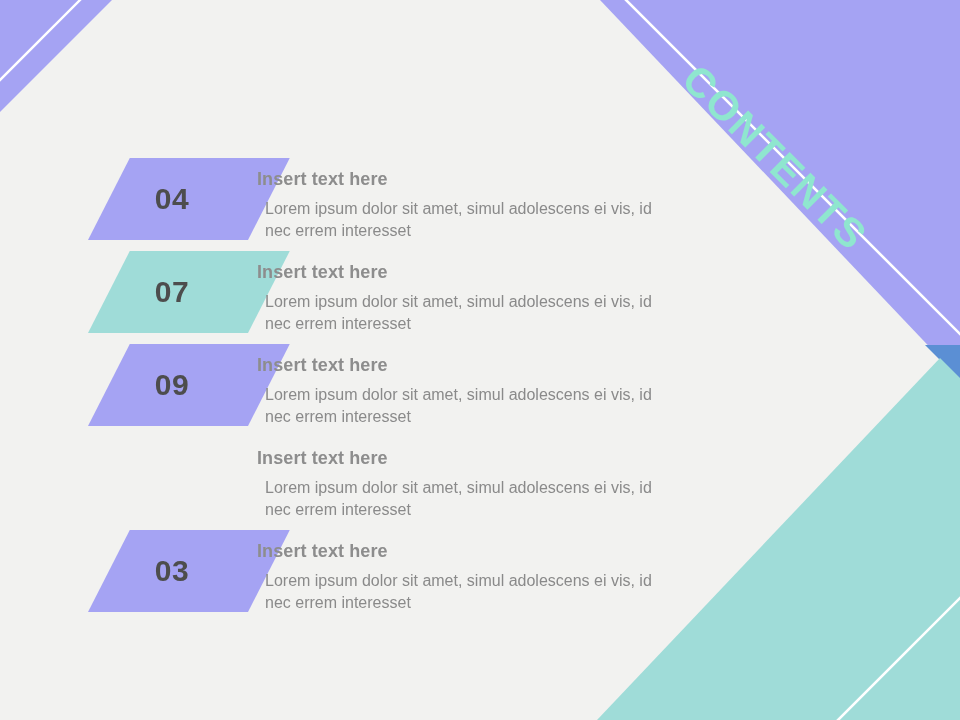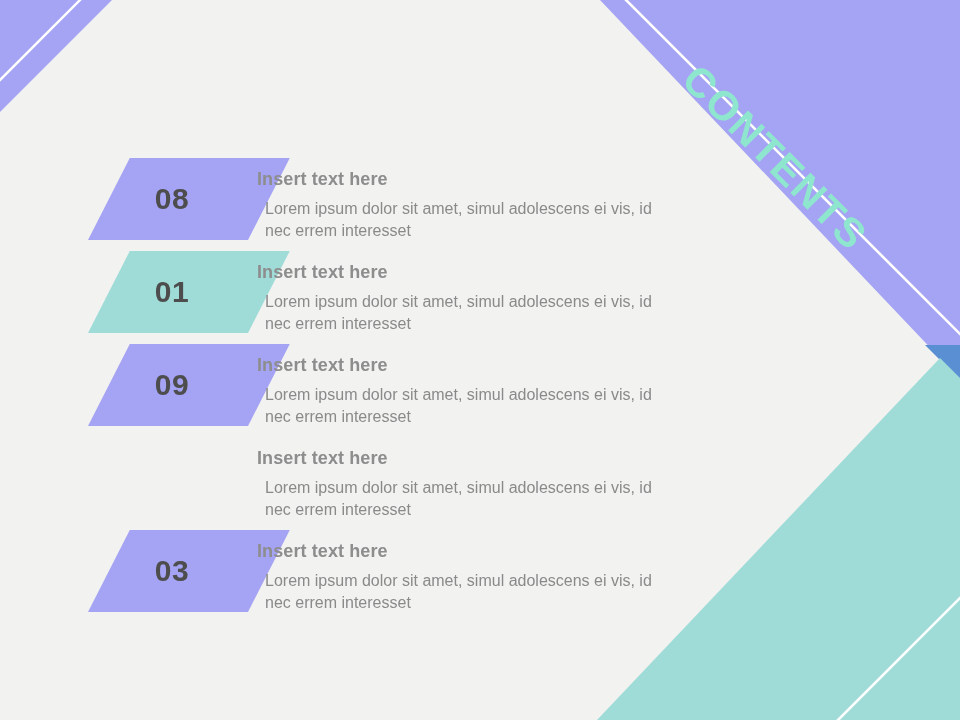--- a/index.html
+++ b/index.html
@@ -138,32 +138,32 @@
     <line x1="962" y1="596" x2="836" y2="722" stroke="#ffffff" stroke-width="2.6"></line>
   </svg>
 
   <div class="contents-title">CONTENTS</div>
 
   <div class="content-list">
 
     <div class="content-row">
       <div class="para-wrap">
         <div class="para purple"></div>
-        <div class="para-number">08</div>
+        <div class="para-number">04</div>
       </div>
       <div class="text-block">
         <p class="row-title">Insert text here</p>
         <p class="row-body">Lorem ipsum dolor sit amet, simul adolescens ei vis, id nec errem interesset</p>
       </div>
     </div>
 
     <div class="content-row">
       <div class="para-wrap">
         <div class="para teal"></div>
-        <div class="para-number">01</div>
+        <div class="para-number">07</div>
       </div>
       <div class="text-block">
         <p class="row-title">Insert text here</p>
         <p class="row-body">Lorem ipsum dolor sit amet, simul adolescens ei vis, id nec errem interesset</p>
       </div>
     </div>
 
     <div class="content-row">
       <div class="para-wrap">
         <div class="para purple"></div>

